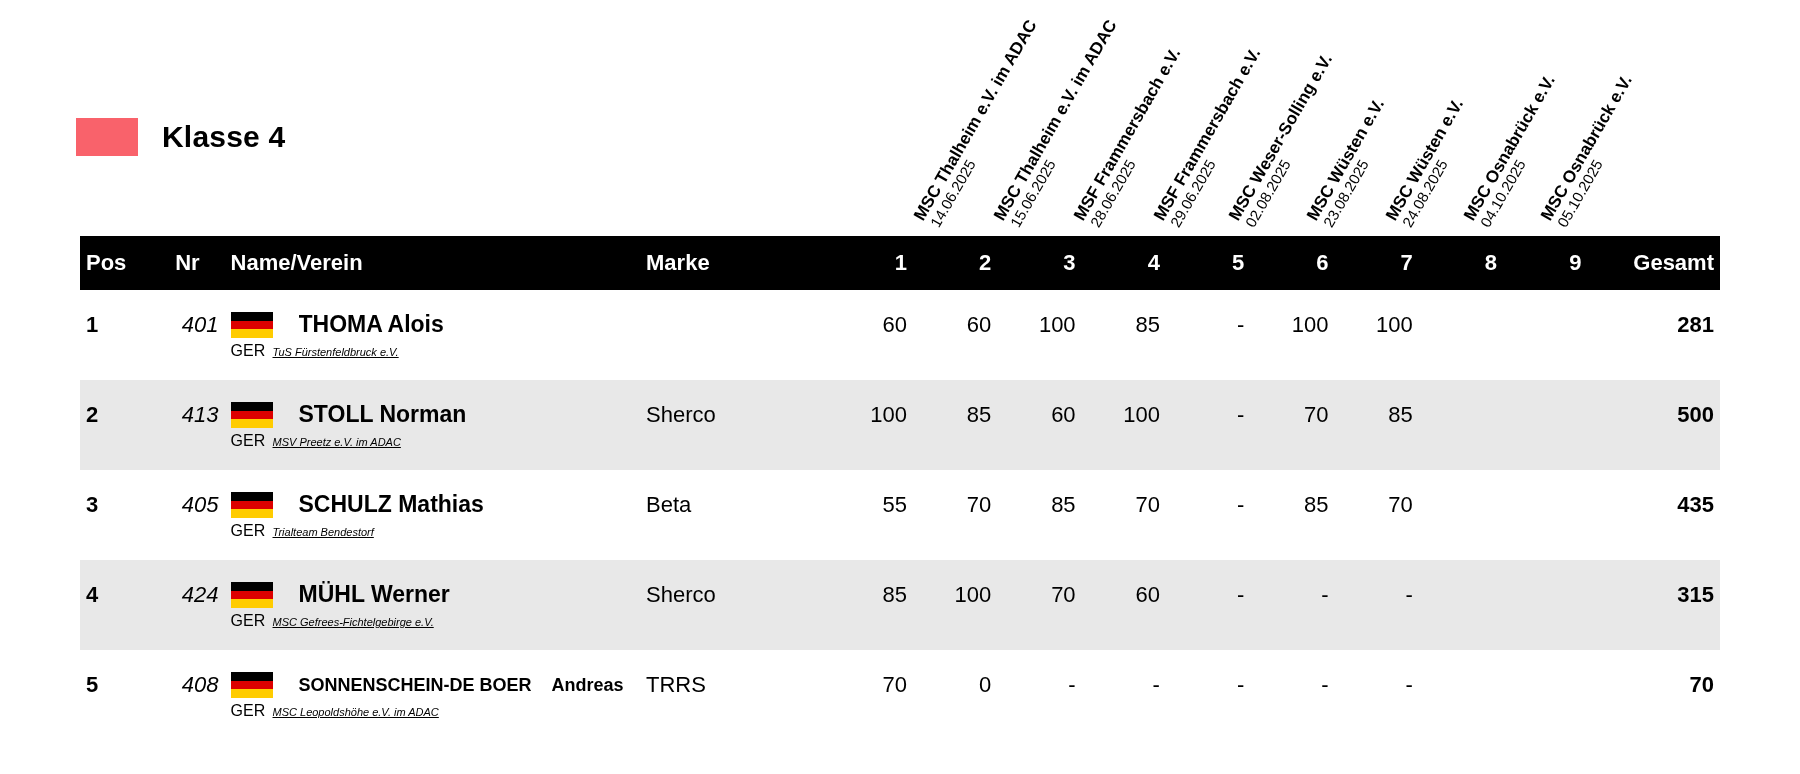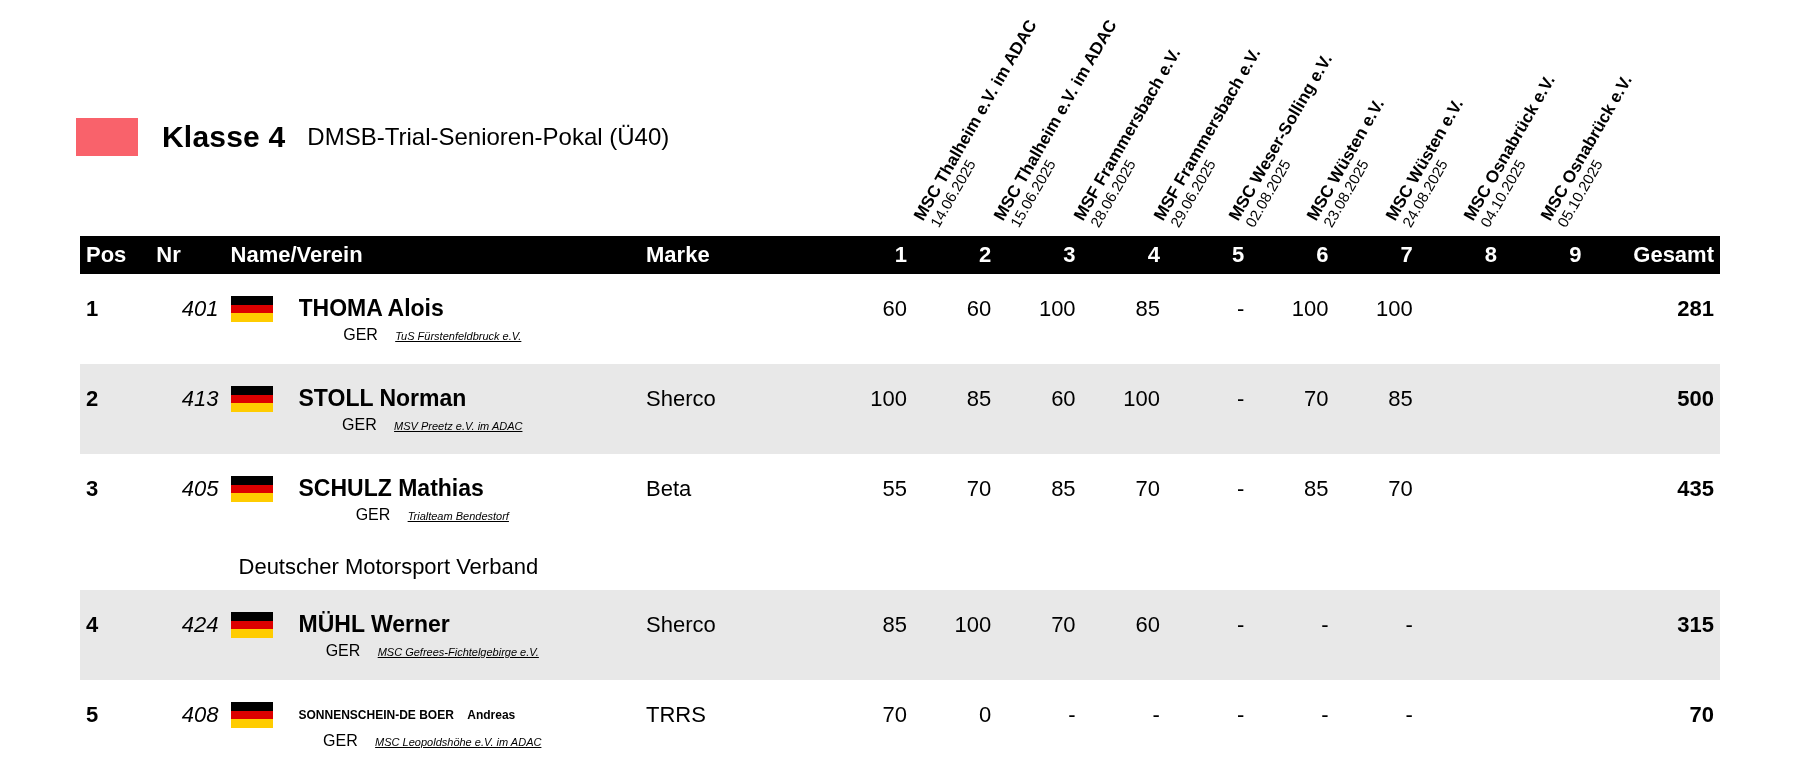--- a/index.html
+++ b/index.html
@@ -84,25 +84,25 @@
     width: 1640px;
     border-collapse: collapse;
     table-layout: fixed;
   }
   table.results thead th {
     background: #000000;
     color: #ffffff;
     font-size: 22px;
     font-weight: bold;
     height: 38px;
-    padding: 0 6px;
+    padding: 8px 6px;
     vertical-align: middle;
   }
   th.c-pos   { width: 58px;  text-align: left; }
-  th.c-nr    { width: 62px;  text-align: left; }
+  th.c-nr    { width: 62px;  text-align: center; }
   th.c-name  { width: 402px; text-align: left; padding-left: 14px; }
   th.c-marke { width: 176px; text-align: left; padding-left: 8px; }
   th.c-rnd   { width: 72px;  text-align: right; }
   th.c-total { width: 120px; text-align: right; padding-right: 6px; }
 
   tr.rider td {
     font-size: 22px;
     height: 48px;
     vertical-align: bottom;
     padding: 0 6px 2px 6px;
@@ -135,28 +135,26 @@
       #000000 0%, #000000 33.3%,
       #dd0000 33.3%, #dd0000 66.6%,
       #ffcc00 66.6%, #ffcc00 100%);
   }
   .rider-name {
     font-weight: bold;
     font-size: 23px;
     white-space: nowrap;
     overflow: hidden;
   }
-  .rider-name.small { font-size: 12px; }
+  .rider-name.small { font-size: 18px; }
 
   .club-cell {
     display: flex;
     align-items: baseline;
-    gap: 10px;
     padding-left: 0;
-    justify-content: center;
   }
   .nat {
     font-size: 16px;
     width: 42px;
     flex: 0 0 42px;
     text-align: left;
   }
   .club-name {
     font-style: italic;
     font-size: 11px;
@@ -212,21 +210,20 @@
     </div>
     <div class="event" style="left:1567px;">
       <span class="ev-name">MSC Osnabrück e.V.</span>
       <span class="ev-date">05.10.2025</span>
     </div>
   </div>
 
   <div class="class-header">
     <div class="class-swatch" style="background: rgb(249, 98, 107);"></div>
     <div class="class-title">Klasse 4</div>
-    <div class="class-subtitle">DMSB-Trial-Senioren-Pokal (Ü40)</div>
   </div>
 
   <table class="results">
     <thead>
       <tr>
         <th class="c-pos">Pos</th>
         <th class="c-nr">Nr</th>
         <th class="c-name">Name/Verein</th>
         <th class="c-marke">Marke</th>
         <th class="c-rnd">1</th>
@@ -334,26 +331,20 @@
         <td></td>
           <td></td>
         <td class="name">
           <div class="club-cell">
             <span class="nat">GER</span>
             <span class="club-name">Trialteam Bendestorf</span>
           </div>
         </td>
         <td colspan="11"></td>
       </tr>
-      <tr class="note-row">
-        <td></td>
-          <td></td>
-        <td class="note-text">Deutscher Motorsport Verband</td>
-        <td colspan="11"></td>
-      </tr>
 
       <tr class="rider shaded">
         <td class="pos">4</td>
         <td class="nr">424</td>
         <td class="name">
           <div class="name-cell">
             <span class="flag"></span>
             <span class="rider-name">MÜHL Werner</span>
           </div>
         </td>

